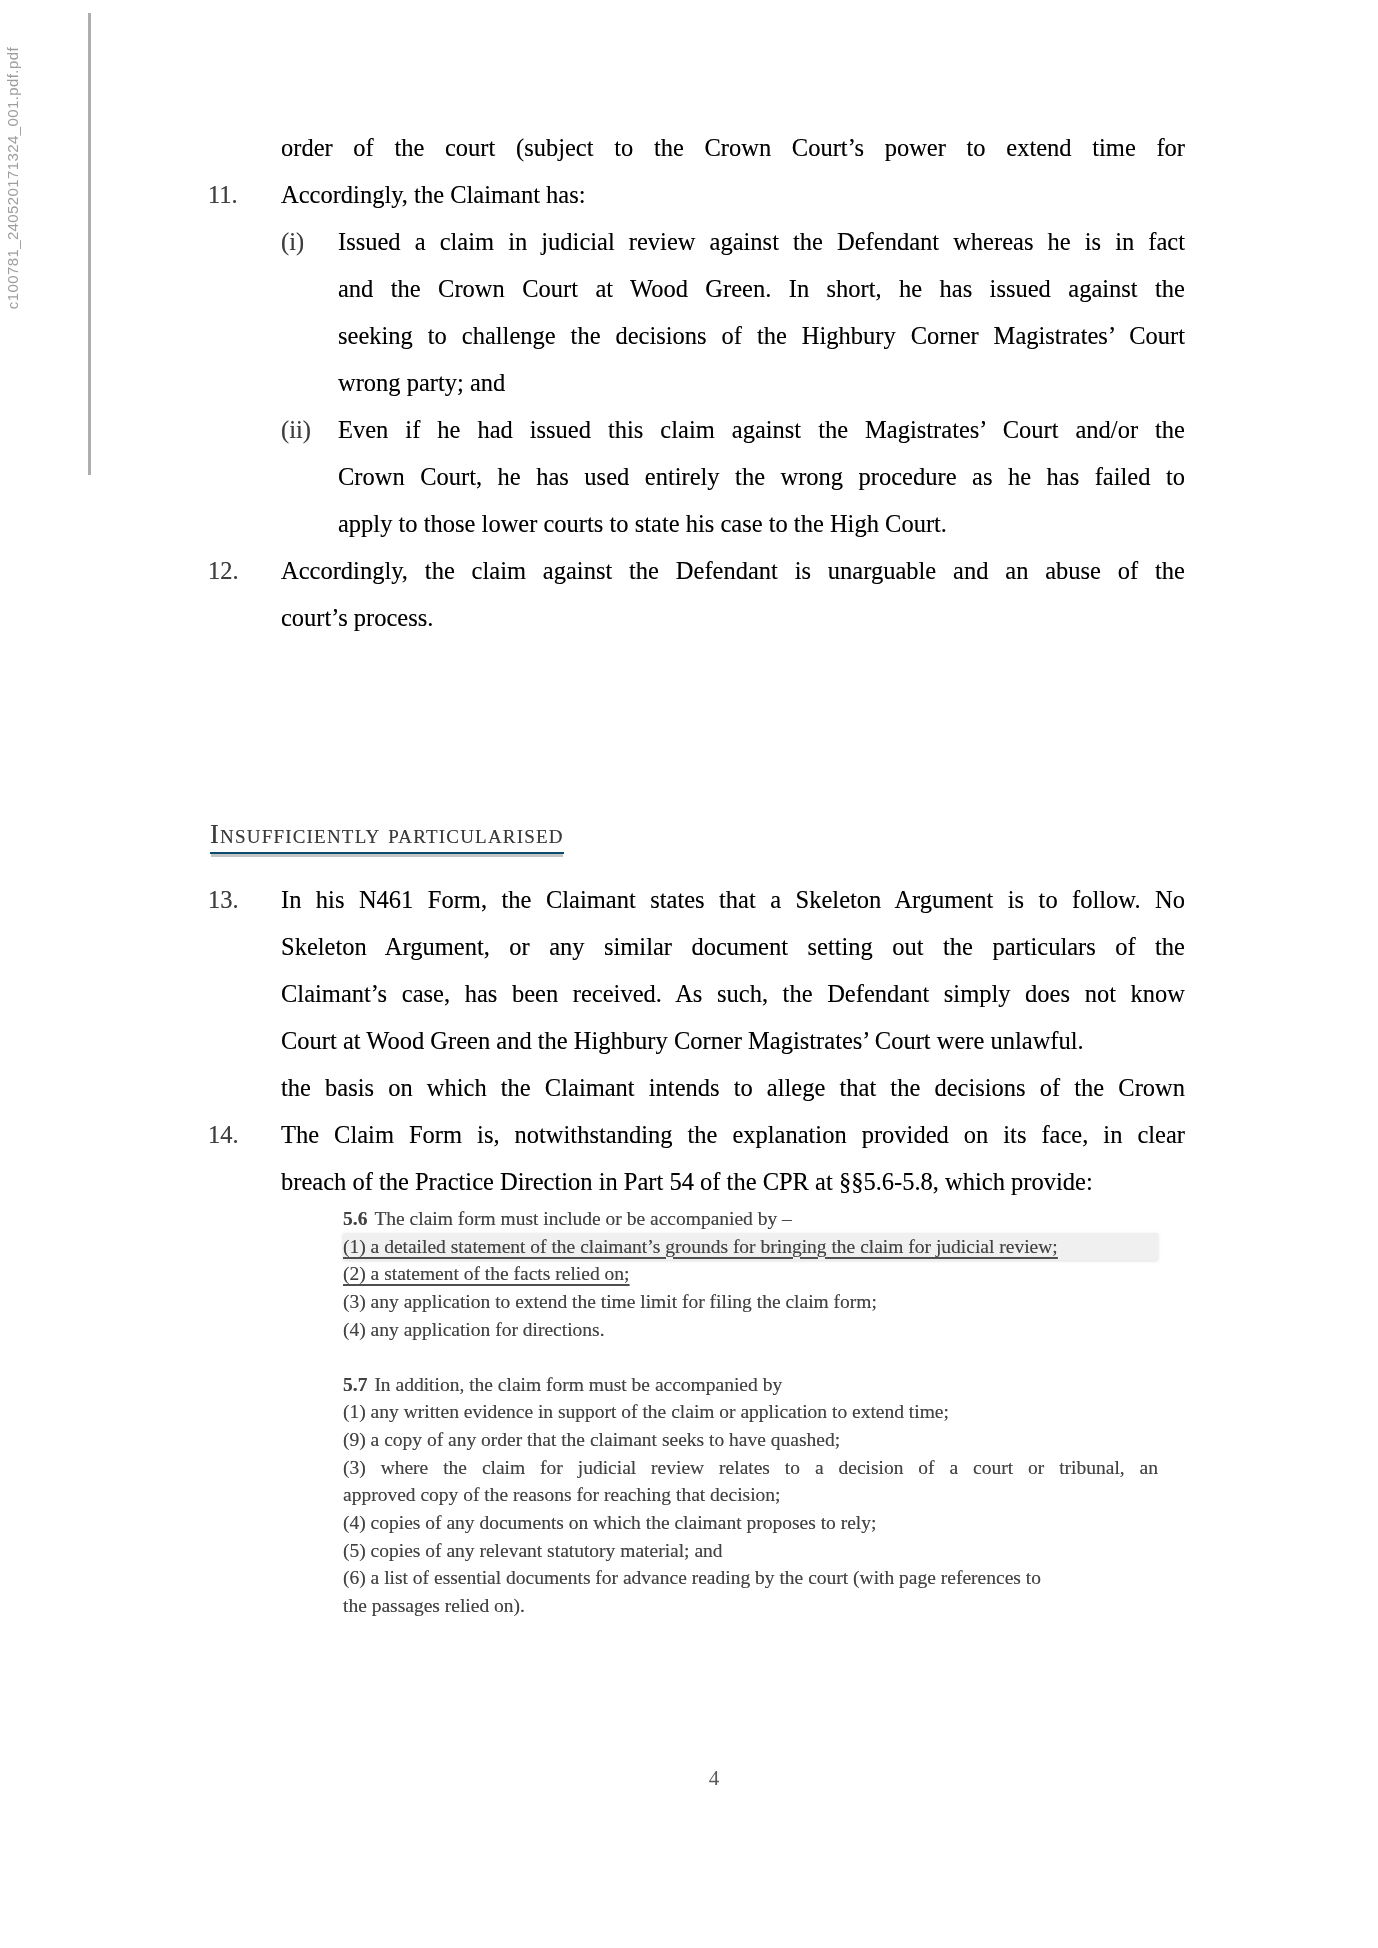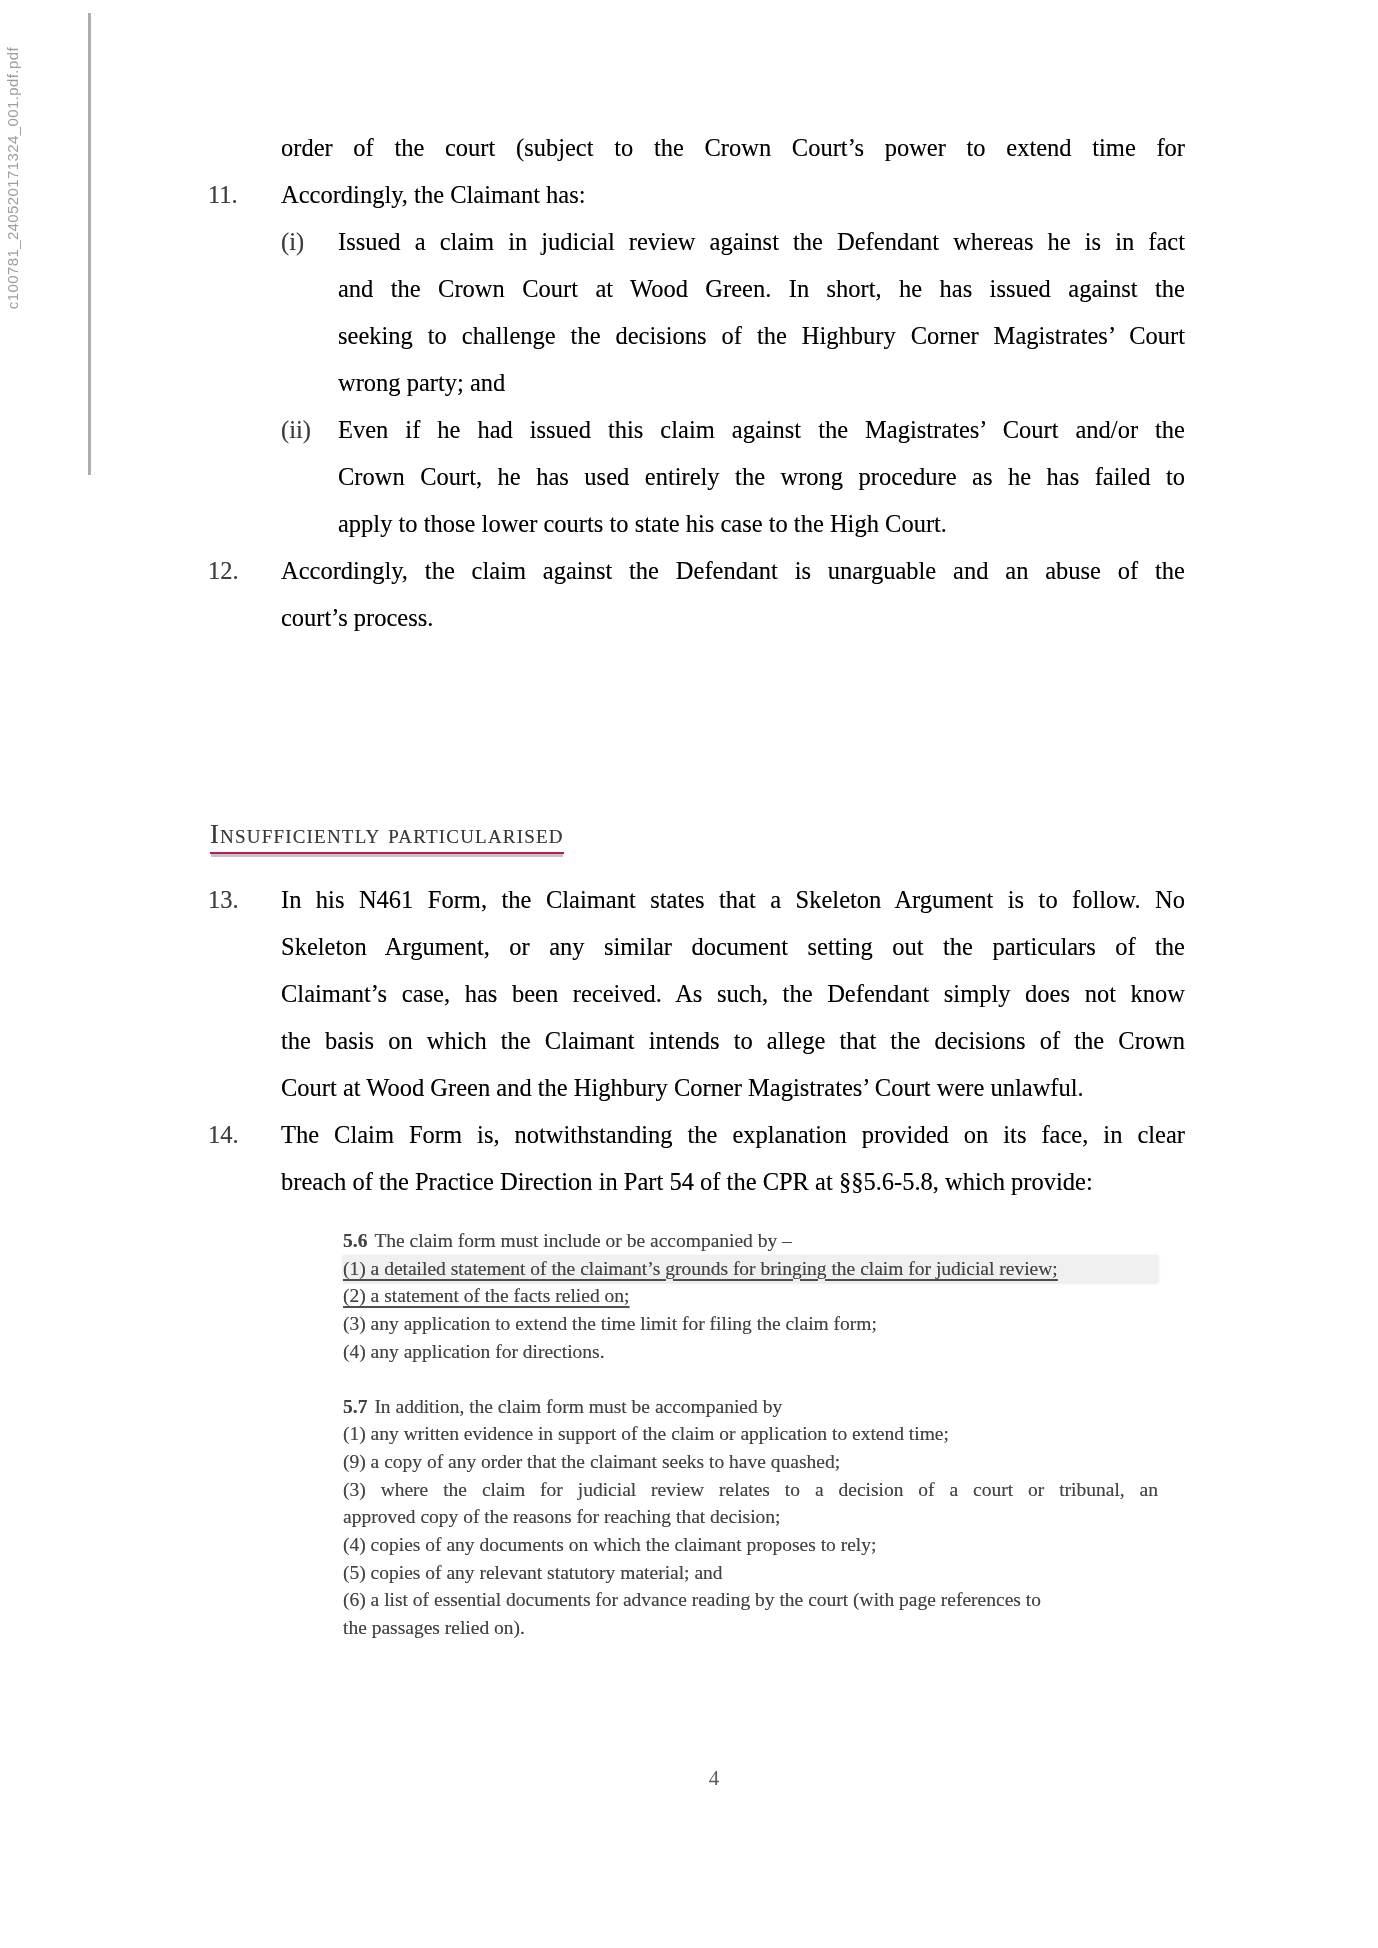--- a/index.html
+++ b/index.html
@@ -52,27 +52,27 @@
   
   .heading-block{margin:176px 0 12px 0;height:47px;}
   .heading-text{
     display:inline-block;
     margin-left:2px;
     font-size:26.5px;
     line-height:34px;
     font-variant:small-caps;
     letter-spacing:1.2px;
     color:#3a3a3a;
-    border-bottom:2px solid #be185d;
+    border-bottom:2px solid #0c4a6e;
     box-shadow:0 4px 0 -1px #c4c4c4;
     padding-bottom:1px;
   }
   
   .quote{margin-left:135px;width:815px;}
-  .quote-56{margin-top:22px;}
+  .quote-56{}
   .quote-57{margin-top:27px;}
   .quote .line{
     font-size:19.5px;
     line-height:27.7px;
     color:#434343;
   }
   .lead{font-weight:bold;margin-right:7px;}
   .line.u{
     text-decoration:underline;
     text-decoration-thickness:1.8px;
@@ -132,22 +132,22 @@
           <div class="line nw">court’s process.</div>
         </div>
       </div>
       <div class="block heading-block"><span class="heading-text">Insufficiently particularised</span></div>
       <div class="block b-l1">
         <span class="num">13.</span>
         <div class="lines">
           <div class="line j">In his N461 Form, the Claimant states that a Skeleton Argument is to follow. No</div>
           <div class="line j">Skeleton Argument, or any similar document setting out the particulars of the</div>
           <div class="line j">Claimant’s case, has been received. As such, the Defendant simply does not know</div>
+          <div class="line nw">Court at Wood Green and the Highbury Corner Magistrates’ Court were unlawful.</div>
           <div class="line j">the basis on which the Claimant intends to allege that the decisions of the Crown</div>
-          <div class="line nw">Court at Wood Green and the Highbury Corner Magistrates’ Court were unlawful.</div>
         </div>
       </div>
       <div class="block b-l1">
         <span class="num">14.</span>
         <div class="lines">
           <div class="line j">The Claim Form is, notwithstanding the explanation provided on its face, in clear</div>
           <div class="line nw">breach of the Practice Direction in Part 54 of the CPR at §§5.6-5.8, which provide:</div>
         </div>
       </div>
       <div class="block quote quote-56">

